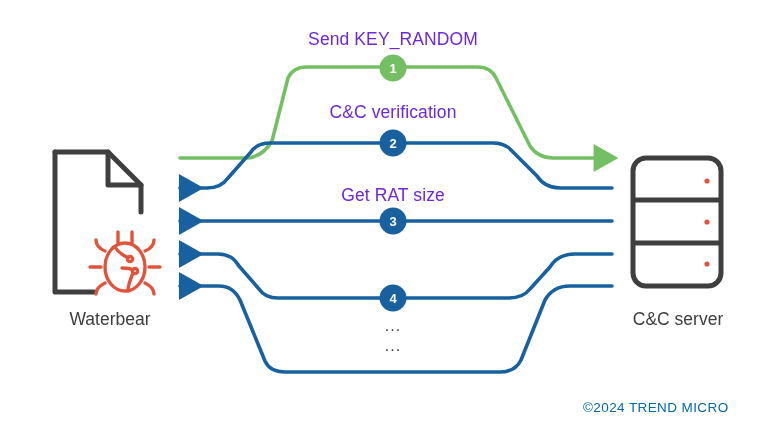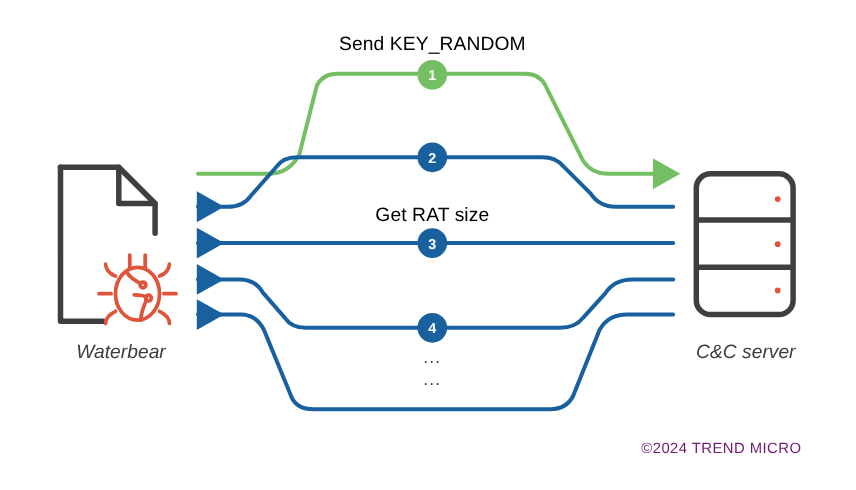--- a/index.html
+++ b/index.html
@@ -26,47 +26,46 @@
     position: absolute;
     left: 0;
     top: 0;
     width: 778px;
     height: 445px;
     display: block;
   }
   .flow-label {
     position: absolute;
     font-size: 17.5px;
-    color: #000000;
+    color: #6d28d9;
     letter-spacing: 0.1px;
     white-space: nowrap;
     text-align: center;
     transform: translateX(-50%);
   }
   .node-caption {
     position: absolute;
     font-size: 17.5px;
     color: #3d3d3d;
     text-align: center;
     line-height: 1.33;
     white-space: nowrap;
     transform: translateX(-50%);
-    font-style: italic;
   }
   .ellipsis-mark {
     position: absolute;
     font-size: 16px;
     color: #3d3d3d;
     letter-spacing: 1px;
     transform: translateX(-50%);
   }
   .copyright {
     position: absolute;
     font-size: 13.5px;
-    color: #701a75;
+    color: #0369a1;
     letter-spacing: 0.4px;
     white-space: nowrap;
   }
   .badge-num {
     font-size: 13px;
     font-weight: bold;
     fill: #ffffff;
     font-family: "Liberation Sans", sans-serif;
   }
 </style>
@@ -151,20 +150,21 @@
       <text class="badge-num" x="393" y="226" text-anchor="middle">3</text>
     </g>
     <g>
       <circle cx="393" cy="298" r="13.5" fill="#18619e"></circle>
       <text class="badge-num" x="393" y="303" text-anchor="middle">4</text>
     </g>
   </svg>
 
   <div class="flow-label" style="left:393px; top:29px;">Send KEY_RANDOM</div>
 
+  <div class="flow-label" style="left:393px; top:102px;">C&amp;C verification</div>
 
   <div class="flow-label" style="left:393px; top:185px;">Get RAT size</div>
 
 
   <div class="ellipsis-mark" style="left:393px; top:317px;">...</div>
 
   <div class="ellipsis-mark" style="left:393px; top:337px;">...</div>
 
   <div class="node-caption" style="left:110px; top:308px;">
     <div>Waterbear</div>

